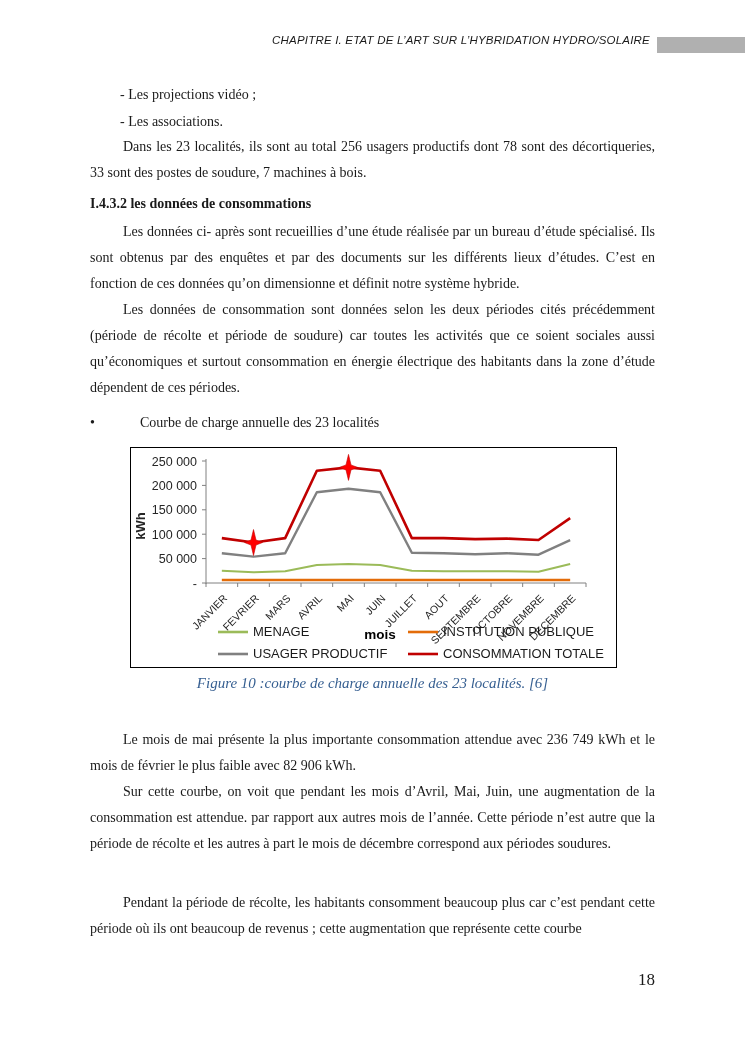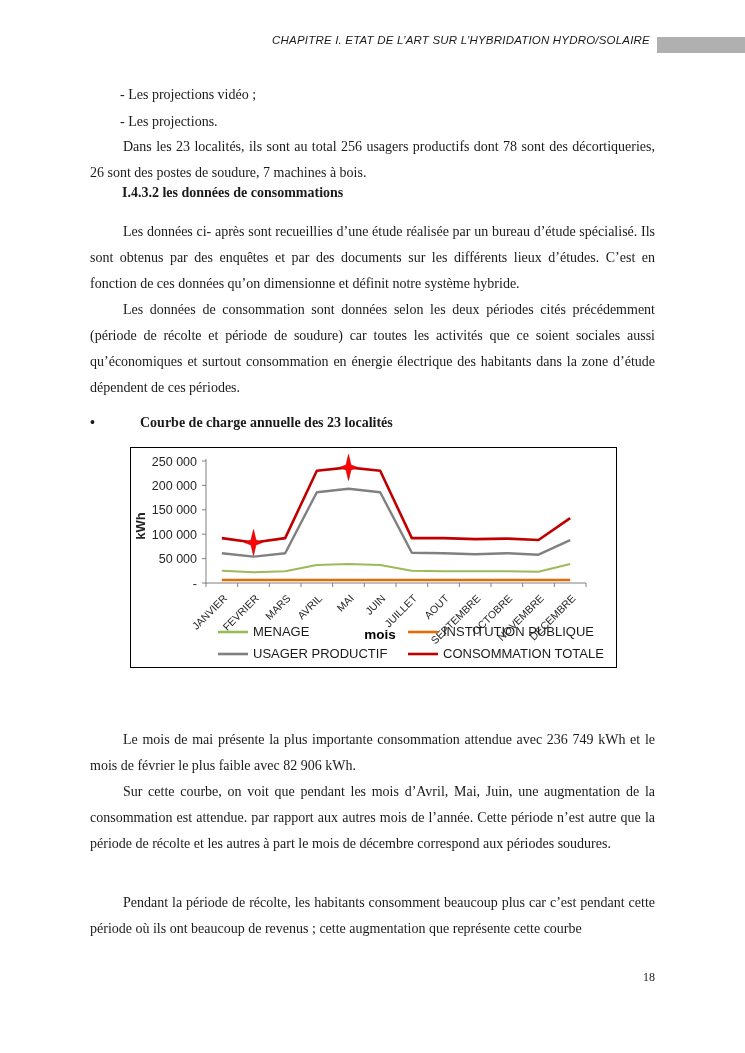--- a/index.html
+++ b/index.html
@@ -21,51 +21,51 @@
   }
   .hdr-block{
     position:absolute;top:37px;left:657px;width:88px;height:16px;
     background:#b0b0b0;
   }
   
   .t{position:absolute;left:90px;width:565px;font-size:14px;line-height:26px;}
   .just{text-align:justify;text-indent:33px;}
   .list-line{padding-left:30px;}
   .sec-heading{font-weight:bold;}
-  .bullet-line{font-weight:bold;}
+  .bullet-line{font-weight:normal;}
   .bullet-line .dot{display:inline-block;width:50px;}
   .caption{
     text-align:center;font-style:italic;font-size:15px;
     color:#365f91;text-indent:0;
   }
   .pagenum{
     position:absolute;top:970px;right:90px;
-    font-size:12px;color:#1a1a1a;
+    font-size:17px;color:#1a1a1a;
   }
   
   .chart-box{
     position:absolute;left:130px;top:447px;width:487px;height:221px;
     background:#ffffff;border:1.5px solid #000;box-sizing:border-box;
   }
   .chart-box svg{display:block;}
 </style>
 </head>
 <body>
 
 <div class="page">
 
   <div class="hdr-title">CHAPITRE I. ETAT DE L’ART SUR L’HYBRIDATION HYDRO/SOLAIRE</div>
   <div class="hdr-block"></div>
 
   <div class="t list-line" style="top:82px;">- Les projections vidéo ;</div>
-  <div class="t list-line" style="top:109px;">- Les projections.</div>
+  <div class="t list-line" style="top:109px;">- Les associations.</div>
 
-  <div class="t just" style="top:134px;">Dans les 23 localités, ils sont au total 256 usagers productifs dont 78 sont des décortiqueries, 26 sont des postes de soudure, 7 machines à bois.</div>
+  <div class="t just" style="top:134px;">Dans les 23 localités, ils sont au total 256 usagers productifs dont 78 sont des décortiqueries, 33 sont des postes de soudure, 7 machines à bois.</div>
 
-  <div class="t sec-heading" style="top:180px;margin-left:32px;">I.4.3.2 les données de consommations</div>
+  <div class="t sec-heading" style="top:191px;">I.4.3.2 les données de consommations</div>
 
   <div class="t just" style="top:297px;">Les données de consommation sont données selon les deux périodes cités précédemment (période de récolte et période de soudure) car toutes les activités que ce soient sociales aussi qu’économiques et surtout consommation en énergie électrique des habitants dans la zone d’étude dépendent de ces périodes.</div>
 
   <div class="t just" style="top:219px;">Les données ci- après sont recueillies d’une étude réalisée par un bureau d’étude spécialisé. Ils sont obtenus par des enquêtes et par des documents sur les différents lieux d’études. C’est en fonction de ces données qu’on dimensionne et définit notre système hybride.</div>
 
   <div class="t bullet-line" style="top:410px;"><span class="dot">•</span><span>Courbe de charge annuelle des 23 localités</span></div>
 
   <div class="chart-box" id="chart-mount">
       <svg viewBox="0 0 484 218" width="484" height="218">
         <line x1="75" y1="11" x2="75" y2="136" stroke="#808080" stroke-width="1"></line>
@@ -119,20 +119,21 @@
         <text x="122" y="188" fill="#1a1a1a" font-family="Liberation Sans, sans-serif" font-size="13">MENAGE</text>
         <line x1="277" y1="184" x2="307" y2="184" stroke="#E36C09" stroke-width="2.6"></line>
         <text x="312" y="188" fill="#1a1a1a" font-family="Liberation Sans, sans-serif" font-size="13">INSTITUTION PUBLIQUE</text>
         <line x1="87" y1="206" x2="117" y2="206" stroke="#808080" stroke-width="2.6"></line>
         <text x="122" y="210" fill="#1a1a1a" font-family="Liberation Sans, sans-serif" font-size="13">USAGER PRODUCTIF</text>
         <line x1="277" y1="206" x2="307" y2="206" stroke="#C00000" stroke-width="2.6"></line>
         <text x="312" y="210" fill="#1a1a1a" font-family="Liberation Sans, sans-serif" font-size="13">CONSOMMATION TOTALE</text>
       </svg>
     </div>
 
+  <div class="t caption" style="top:670px;">Figure 10 :courbe de charge annuelle des 23 localités. [6]</div>
 
   <div class="t just" style="top:727px;">Le mois de mai présente la plus importante consommation attendue avec 236 749 kWh et le mois de février le plus faible avec 82 906 kWh.</div>
   <div class="t just" style="top:779px;">Sur cette courbe, on voit que pendant les mois d’Avril, Mai, Juin, une augmentation de la consommation est attendue. par rapport aux autres mois de l’année. Cette période n’est autre que la période de récolte et les autres à part le mois de décembre correspond aux périodes soudures.</div>
   <div class="t just" style="top:890px;">Pendant la période de récolte, les habitants consomment beaucoup plus car c’est pendant cette période où ils ont beaucoup de revenus ; cette augmentation que représente cette courbe</div>
 
   <div class="pagenum">18</div>
 
 </div>
 
 </body></html>

